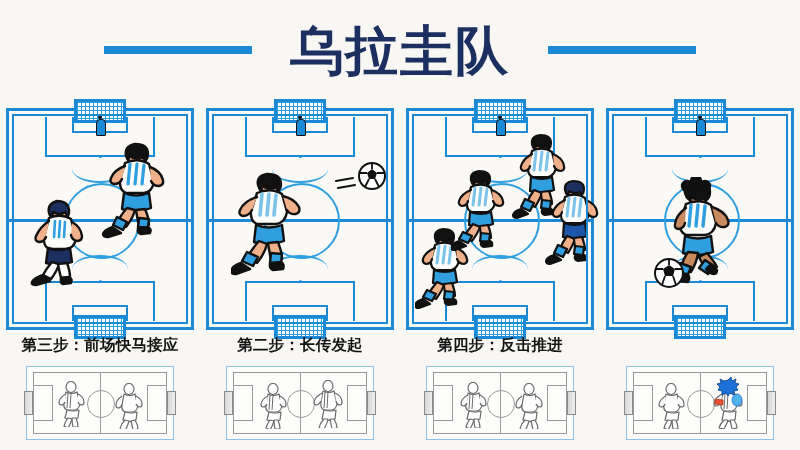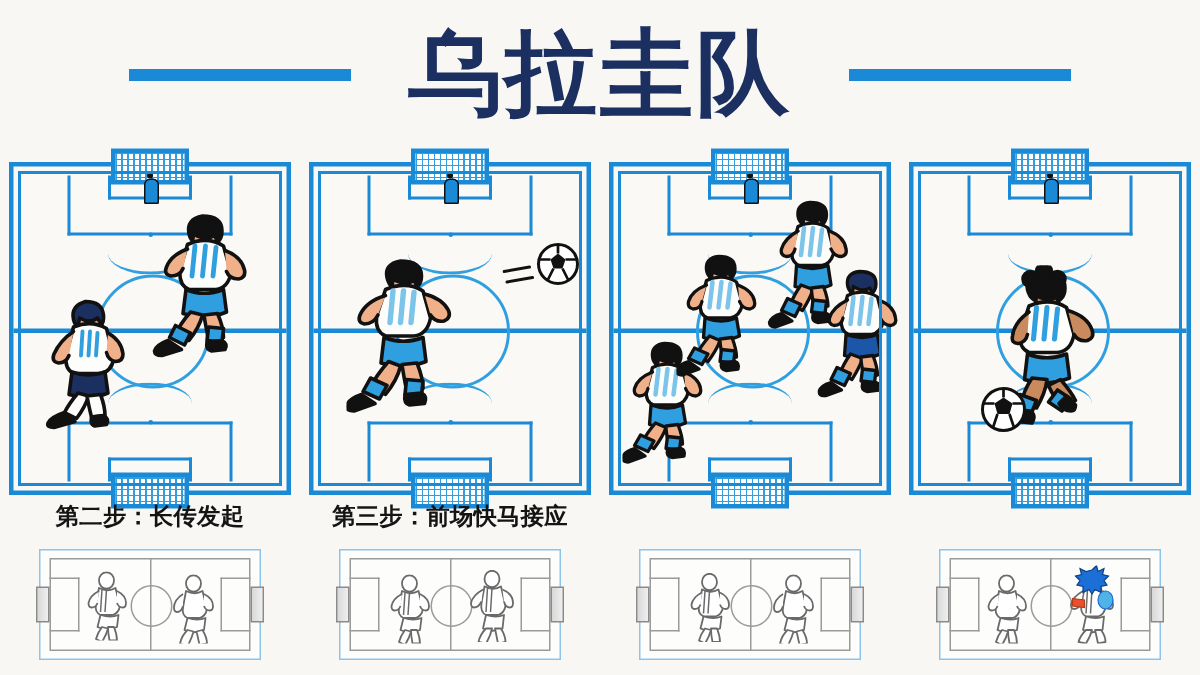--- a/index.html
+++ b/index.html
@@ -27,21 +27,21 @@
     gap: 0px;
   }
   .rule {
     height: 8px;
     background: #1a8ad6;
     flex: 0 0 auto;
   }
   .rule-left  { width: 148px; margin-right: 38px; }
   .rule-right { width: 148px; margin-left: 38px; }
   .title {
-    font-size: 62px;
+    font-size: 53px;
     font-weight: bold;
     color: #1b2f60;
     letter-spacing: 2px;
     line-height: 1;
     white-space: nowrap;
     font-family: "Liberation Sans", "DejaVu Sans", sans-serif;
   }
 
   
   .panels {
@@ -516,22 +516,23 @@
             <polygon points="16,8 22,12 20,19 12,19 10,12" fill="#111"></polygon>
             <path d="M16 2 L16 8 M3 12 L10 12 M29 12 L22 12 M9 28 L12 19 M23 28 L20 19" stroke="#111" stroke-width="1.8" fill="none"></path>
           </svg>
         </div>
       </div>
     </div>
 
   </div>
 
   <div class="captions">
+    <div class="caption">第三步：前场快马接应</div>
     <div class="caption">第二步：长传发起</div>
-    <div class="caption">第三步：前场快马接应</div>
+    <div class="caption">第四步：反击推进</div>
   </div>
 
   <div class="minis">
 
     <div class="mini">
       <div class="mini-pitch">
         <div class="mini-inner"></div>
         <div class="mini-half"></div>
         <div class="mini-circle"></div>
         <div class="mini-box l"></div>

